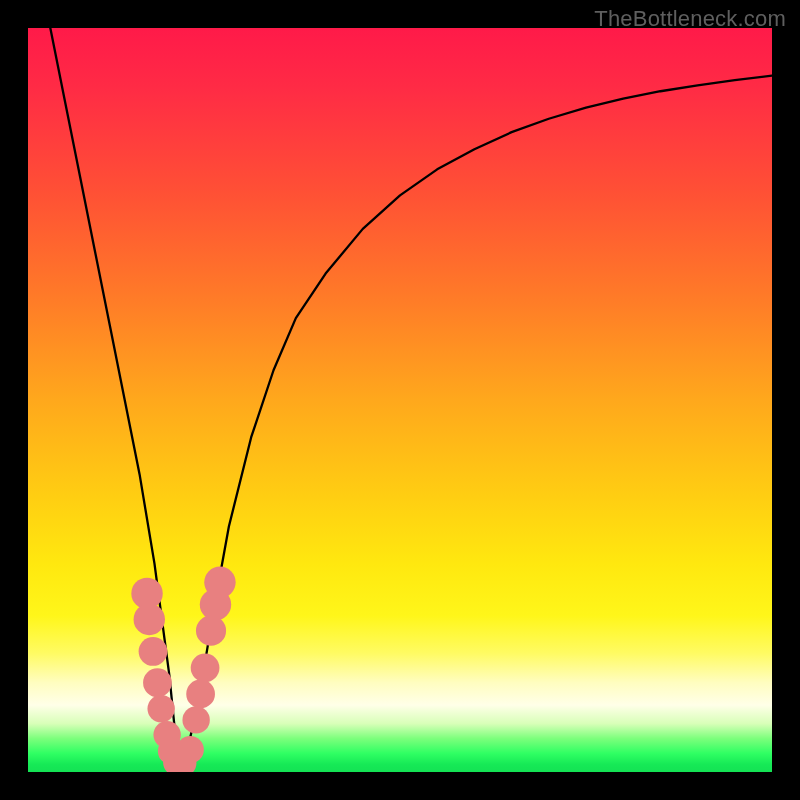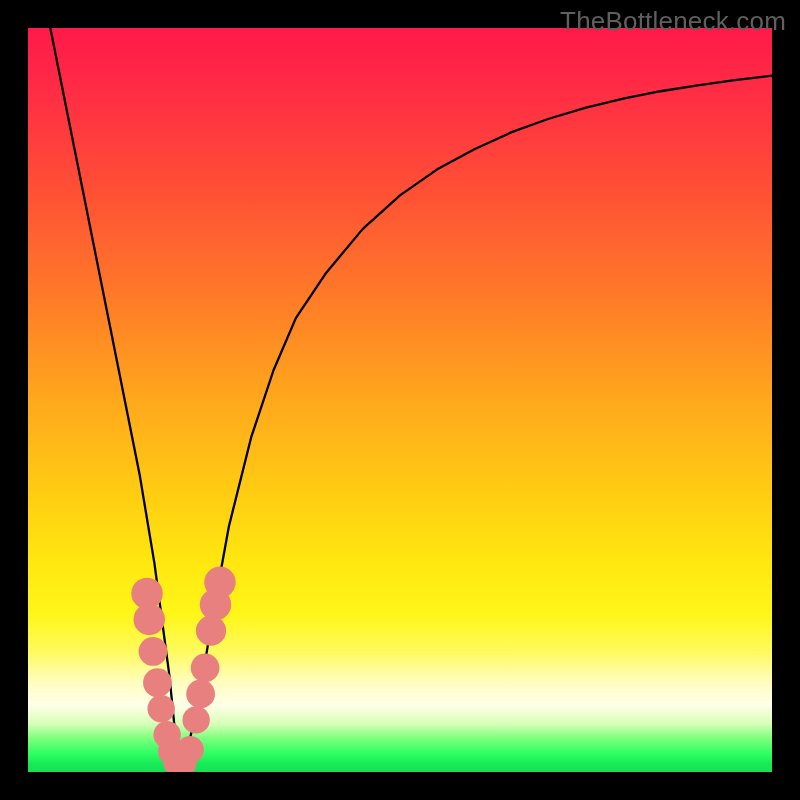--- a/index.html
+++ b/index.html
@@ -46,21 +46,21 @@
       #2fff63 97.5%,
       #16e956 99%,
       #14e254 100%
     );
   }
   .watermark {
     position: absolute;
     top: 6px;
     right: 14px;
     color: #5f5f5f;
-    font-size: 26px;
+    font-size: 22px;
     font-weight: 500;
     letter-spacing: 0.2px;
     user-select: none;
     pointer-events: none;
   }
   svg.curve-layer {
     position: absolute;
     left: 0; top: 0;
     width: 744px;
     height: 744px;

